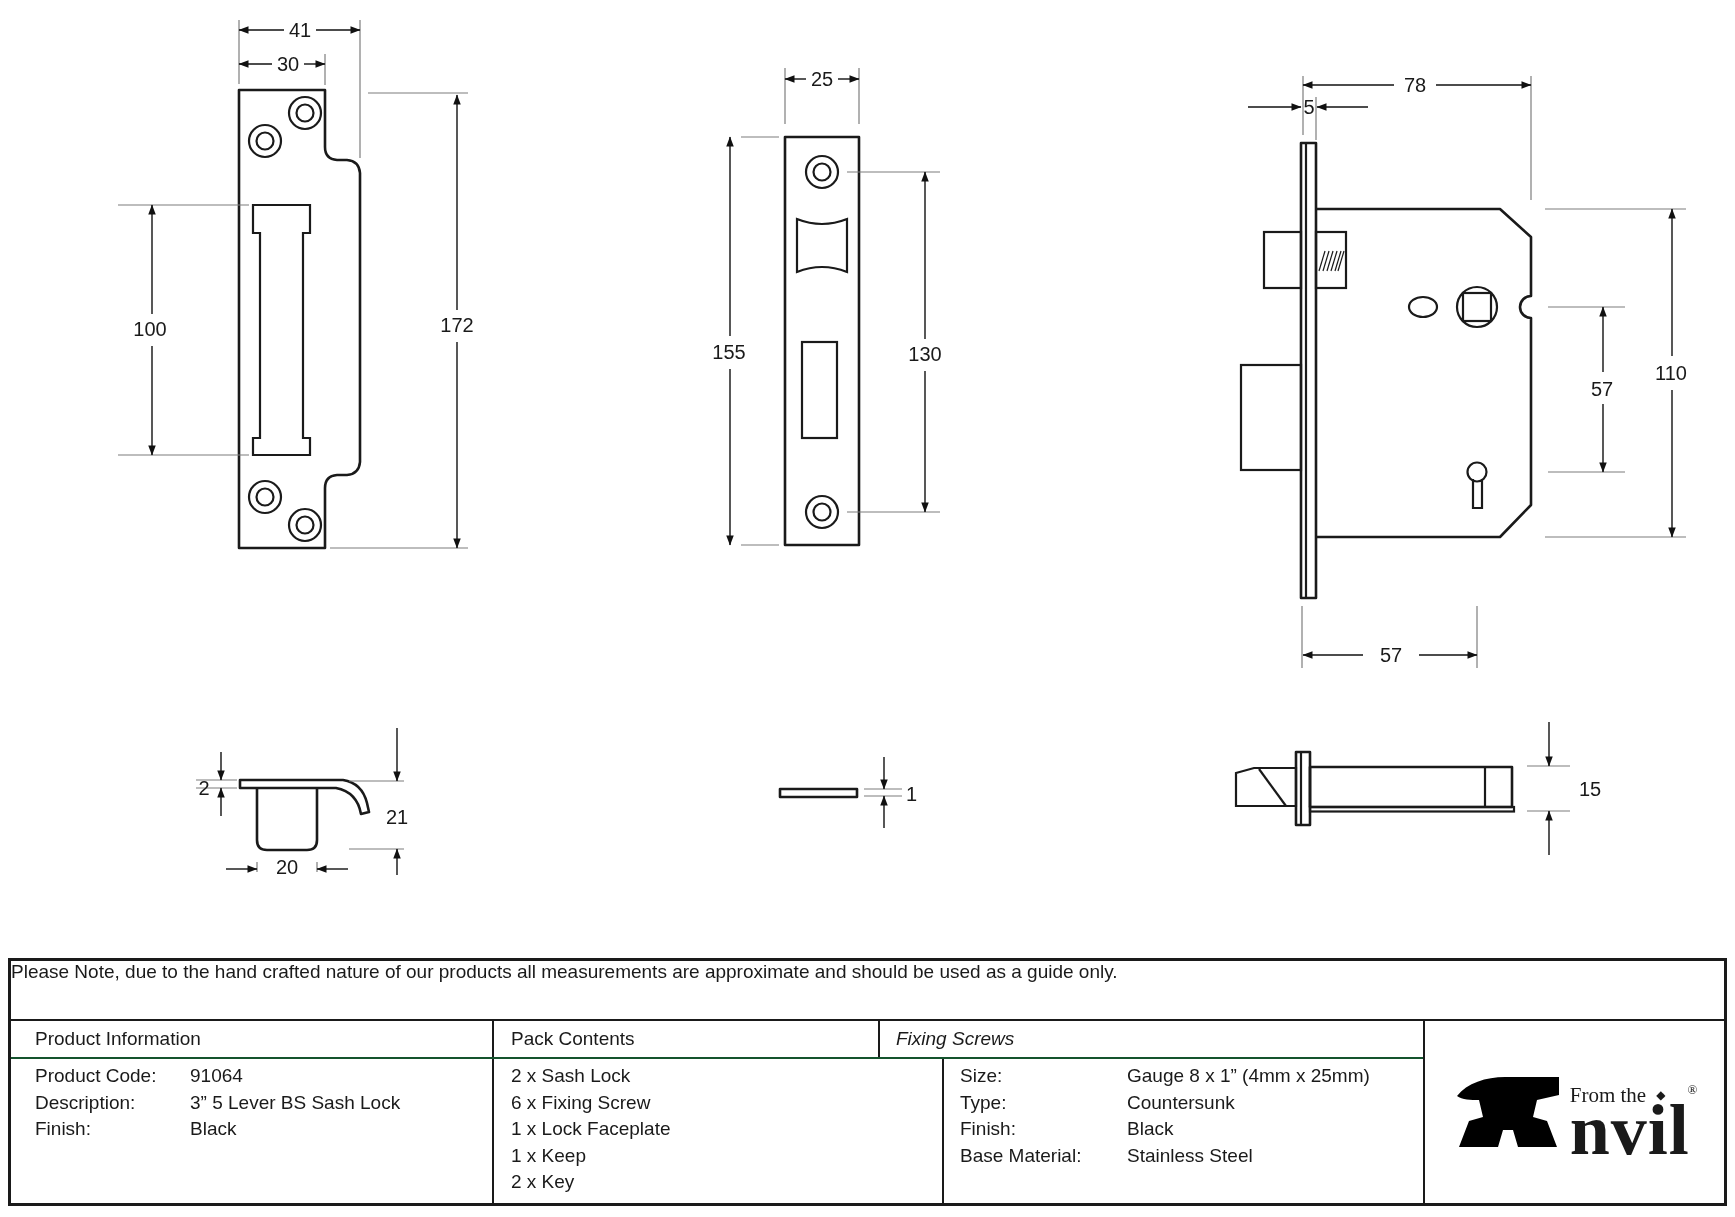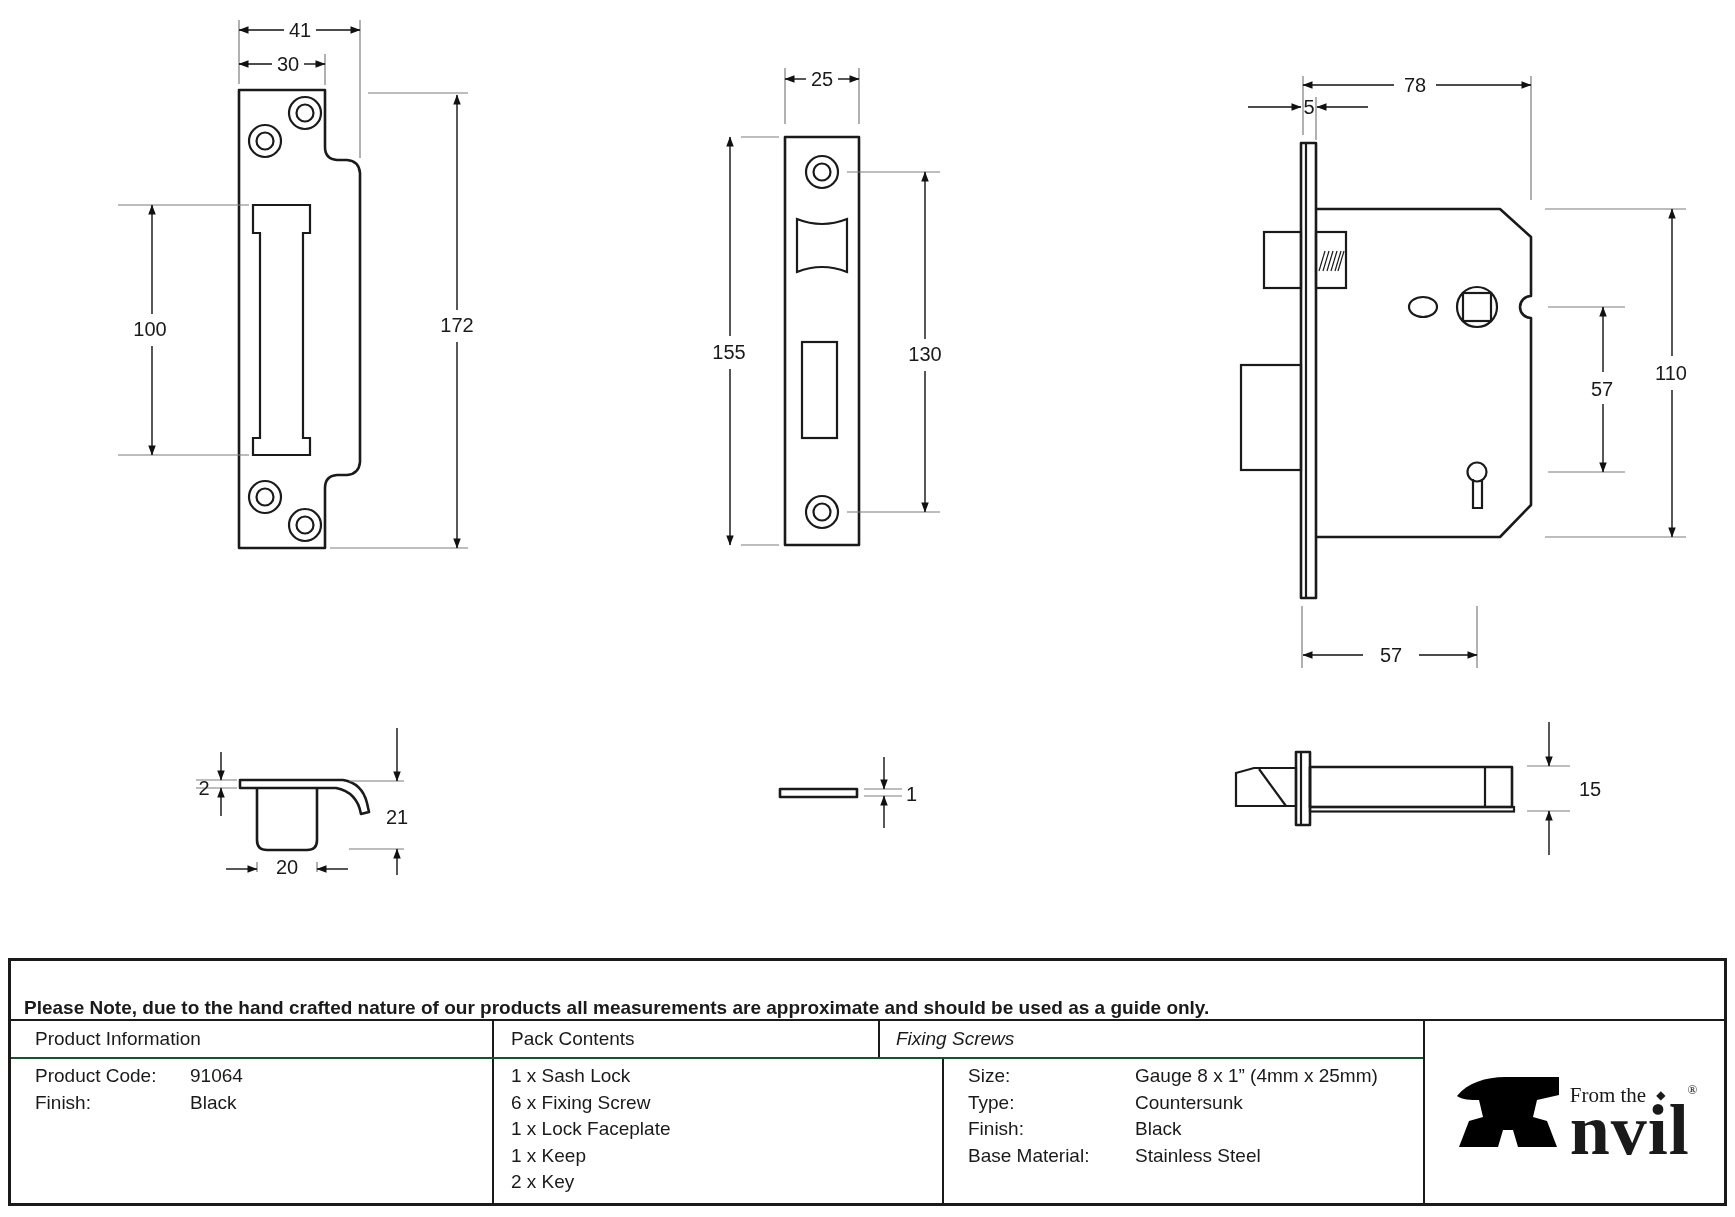--- a/index.html
+++ b/index.html
@@ -9,34 +9,34 @@
   svg text{font-family:"Liberation Sans",sans-serif;font-size:20px;fill:#1a1a1a;}
   .outline{fill:none;stroke:#1a1a1a;stroke-width:2.6;stroke-linejoin:round;}
   .detail{fill:none;stroke:#1a1a1a;stroke-width:2.2;}
   .dim{stroke:#111;stroke-width:1.4;fill:none;}
   .ext{stroke:#7d7d7d;stroke-width:1.2;fill:none;}
   .hatch{stroke:#1a1a1a;stroke-width:1.2;}
 
   
   #table-block{position:absolute;left:8px;top:958px;width:1719px;height:248px;
                border:3px solid #1a1a1a;box-sizing:border-box;font-size:19px;}
-  #note-row{height:58px;border-bottom:2px solid #1a1a1a;display:flex;align-items:flex-end;
-            padding-left:13px;box-sizing:content-box;font-weight:bold;}
+  #note-row{height:58px;border-bottom:2px solid #1a1a1a;display:flex;align-items:flex-start;
+            box-sizing:content-box;}
   #content{display:flex;height:182px;}
   #left-part{width:1412px;display:flex;flex-direction:column;}
   #header-row{height:36px;border-bottom:2px solid #14532d;display:flex;align-items:center;}
   .hcell{height:100%;display:flex;align-items:center;box-sizing:border-box;}
   .hcell.c1{width:483px;border-right:2px solid #1a1a1a;padding-left:24px;}
   .hcell.c2{width:386px;border-right:2px solid #1a1a1a;padding-left:17px;}
   .hcell.c3{width:479px;padding-left:16px;font-style:italic;}
   #body-row{flex:1;display:flex;}
   .bcell{box-sizing:border-box;padding-top:4px;}
   .bcell.c1{width:483px;border-right:2px solid #1a1a1a;padding-left:24px;}
   .bcell.c2{width:450px;border-right:2px solid #1a1a1a;padding-left:17px;}
-  .bcell.c3{width:479px;padding-left:24px;}
+  .bcell.c3{width:479px;padding-left:16px;}
   .drow{display:flex;line-height:26.5px;gap:15px;}
   .dlabel{flex:0 0 140px;}
   .bcell.c3 .dlabel{flex:0 0 152px;}
   .litem{line-height:26.5px;}
   #logo-cell{width:301px;border-left:2px solid #1a1a1a;box-sizing:border-box;
              display:flex;align-items:center;justify-content:center;}
   #logo{display:flex;align-items:flex-end;}
   #logo-right{margin-left:6px;display:flex;flex-direction:column;}
   #logo-top{font-family:"Liberation Serif",serif;font-size:21px;display:flex;align-items:center;white-space:nowrap;}
   #logo-top .diamond{font-size:12px;margin-left:10px;}
@@ -235,26 +235,30 @@
           <div class="hcell c2">Pack Contents</div>
           <div class="hcell c3">Fixing Screws</div>
         </div>
         <div id="body-row">
           <div class="bcell c1">
             <div class="drow">
               <span class="dlabel">Product Code:</span>
               <span>91064</span>
             </div>
             <div class="drow">
+              <span class="dlabel">Description:</span>
+              <span>3” 5 Lever BS Sash Lock</span>
+            </div>
+            <div class="drow">
               <span class="dlabel">Finish:</span>
               <span>Black</span>
             </div>
           </div>
           <div class="bcell c2">
-            <div class="litem">1 x Sash Lock</div>
+            <div class="litem">2 x Sash Lock</div>
             <div class="litem">6 x Fixing Screw</div>
             <div class="litem">1 x Lock Faceplate</div>
             <div class="litem">1 x Keep</div>
             <div class="litem">2 x Key</div>
           </div>
           <div class="bcell c3">
             <div class="drow">
               <span class="dlabel">Size:</span>
               <span>Gauge 8 x 1” (4mm x 25mm)</span>
             </div>

